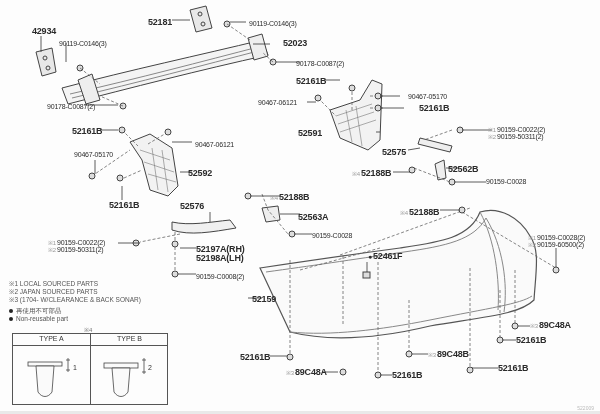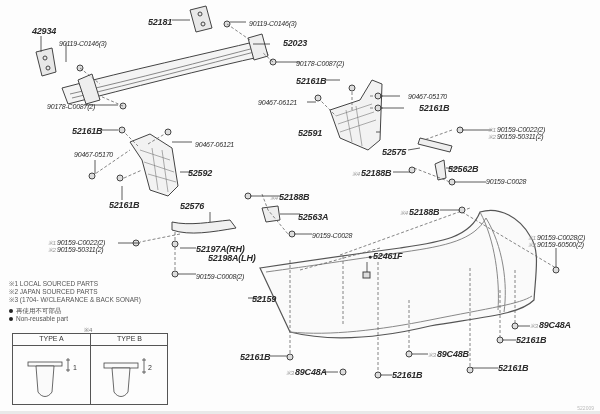--- a/index.html
+++ b/index.html
@@ -1,20 +1,20 @@
 <!DOCTYPE html>
 <html><head>
 <meta charset="utf-8">
 <style>
   html, body { margin: 0; padding: 0; background: #ffffff; }
   #stage { position: relative; width: 600px; height: 414px; overflow: hidden; background: #fdfdfd;
            font-family: "Liberation Sans", sans-serif; color: #2a2a2a; }
   svg.art { position: absolute; left: 0; top: 0; width: 600px; height: 414px; }
   .lbl { position: absolute; font-family: "Liberation Sans Narrow", "Liberation Sans", sans-serif;
-         font-size: 9px; font-weight: bold; color: #2b2b2b; white-space: nowrap; line-height: 10px; letter-spacing: -0.2px; font-style: italic; }
+         font-size: 9px; font-weight: bold; color: #2b2b2b; white-space: nowrap; line-height: 10px; letter-spacing: -0.2px; }
   .lbl.sm { font-size: 7px; font-weight: normal; letter-spacing: -0.2px; }
   .lbl .mk { color: #9a9a9a; font-weight: normal; font-size: 6px; margin-right: 1px; }
   .notes { position: absolute; left: 9px; top: 280px; font-size: 6.5px; color: #555; line-height: 8px; }
   .notes div { white-space: nowrap; }
   .notes .dot { display: inline-block; width: 4px; height: 4px; border-radius: 50%; background: #222; margin-right: 3px; vertical-align: middle; }
   .clip-table { position: absolute; left: 12px; top: 333px; width: 154px; height: 70px; border: 1px solid #555; }
   .clip-table .hdr { position: absolute; top: 0; height: 11px; border-bottom: 1px solid #555; width: 100%; }
   .clip-table .col { position: absolute; top: 0; height: 70px; width: 77px; }
   .clip-table .col.b { left: 77px; border-left: 1px solid #555; }
   .clip-table .ttl { position: absolute; top: 1px; width: 77px; text-align: center; font-size: 7px; color: #333; }
@@ -208,21 +208,21 @@
   <div class="lbl" style="left:352px;top:168px"><span class="mk">※4</span><span>52188B</span></div>
   <div class="lbl" style="left:448px;top:164px">52562B</div>
   <div class="lbl sm" style="left:486px;top:177px">90159-C0028</div>
   <div class="lbl" style="left:270px;top:192px"><span class="mk">※4</span><span>52188B</span></div>
   <div class="lbl" style="left:298px;top:212px">52563A</div>
   <div class="lbl sm" style="left:312px;top:231px">90159-C0028</div>
   <div class="lbl" style="left:180px;top:201px">52576</div>
   <div class="lbl sm" style="left:48px;top:238px"><span class="mk">※1</span><span>90159-C0022(2)</span></div>
   <div class="lbl sm" style="left:48px;top:245px"><span class="mk">※2</span><span>90159-50311(2)</span></div>
   <div class="lbl" style="left:196px;top:244px">52197A(RH)</div>
-  <div class="lbl" style="left:208px;top:253px">52198A(LH)</div>
+  <div class="lbl" style="left:196px;top:253px">52198A(LH)</div>
   <div class="lbl sm" style="left:196px;top:272px">90159-C0008(2)</div>
   <div class="lbl" style="left:400px;top:207px"><span class="mk">※4</span><span>52188B</span></div>
   <div class="lbl" style="left:368px;top:251px"><span style="font-size:7px;margin-right:1px">●</span><span>52461F</span></div>
   <div class="lbl sm" style="left:528px;top:233px"><span class="mk">※1</span><span>90159-C0028(2)</span></div>
   <div class="lbl sm" style="left:528px;top:240px"><span class="mk">※2</span><span>90159-60500(2)</span></div>
   <div class="lbl" style="left:252px;top:294px">52159</div>
   <div class="lbl" style="left:530px;top:320px"><span class="mk">※3</span><span>89C48A</span></div>
   <div class="lbl" style="left:240px;top:352px">52161B</div>
   <div class="lbl" style="left:428px;top:349px"><span class="mk">※3</span><span>89C48B</span></div>
   <div class="lbl" style="left:516px;top:335px">52161B</div>

